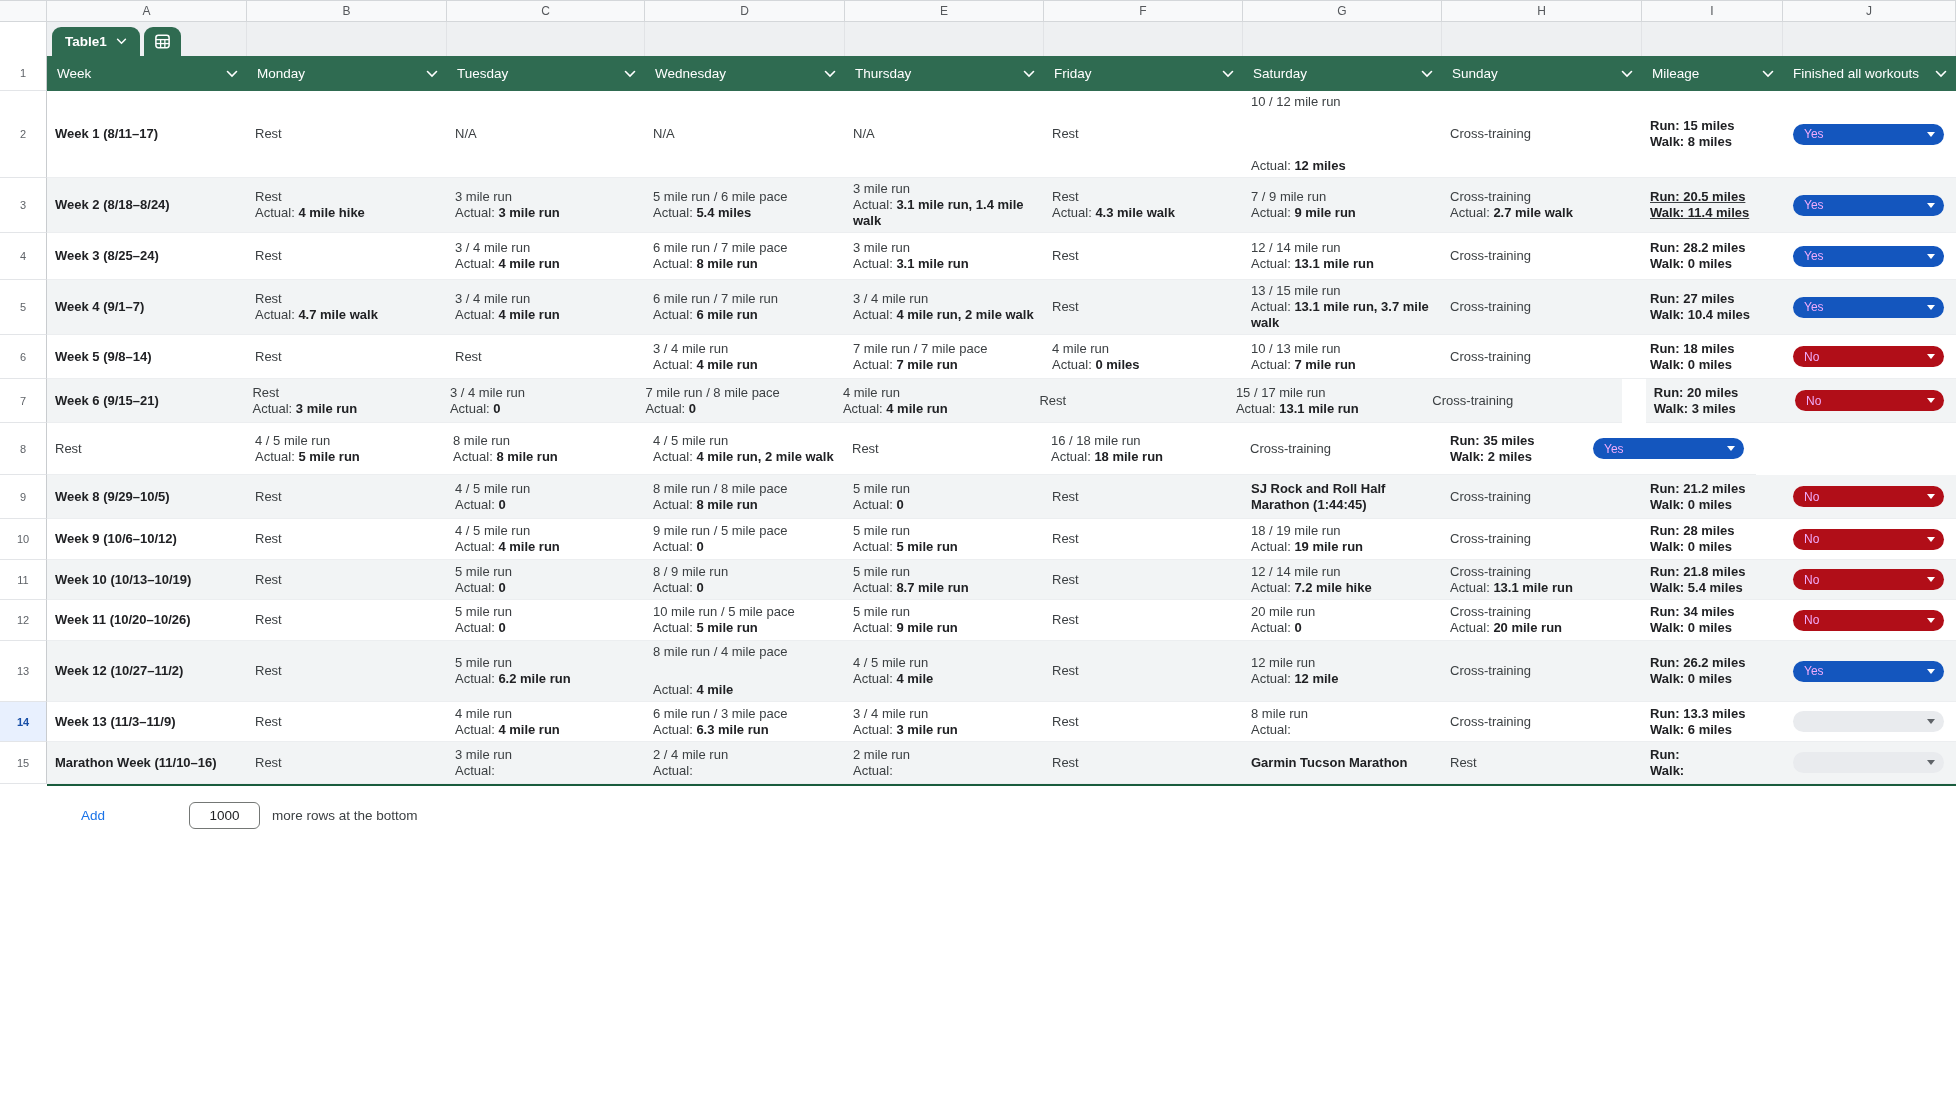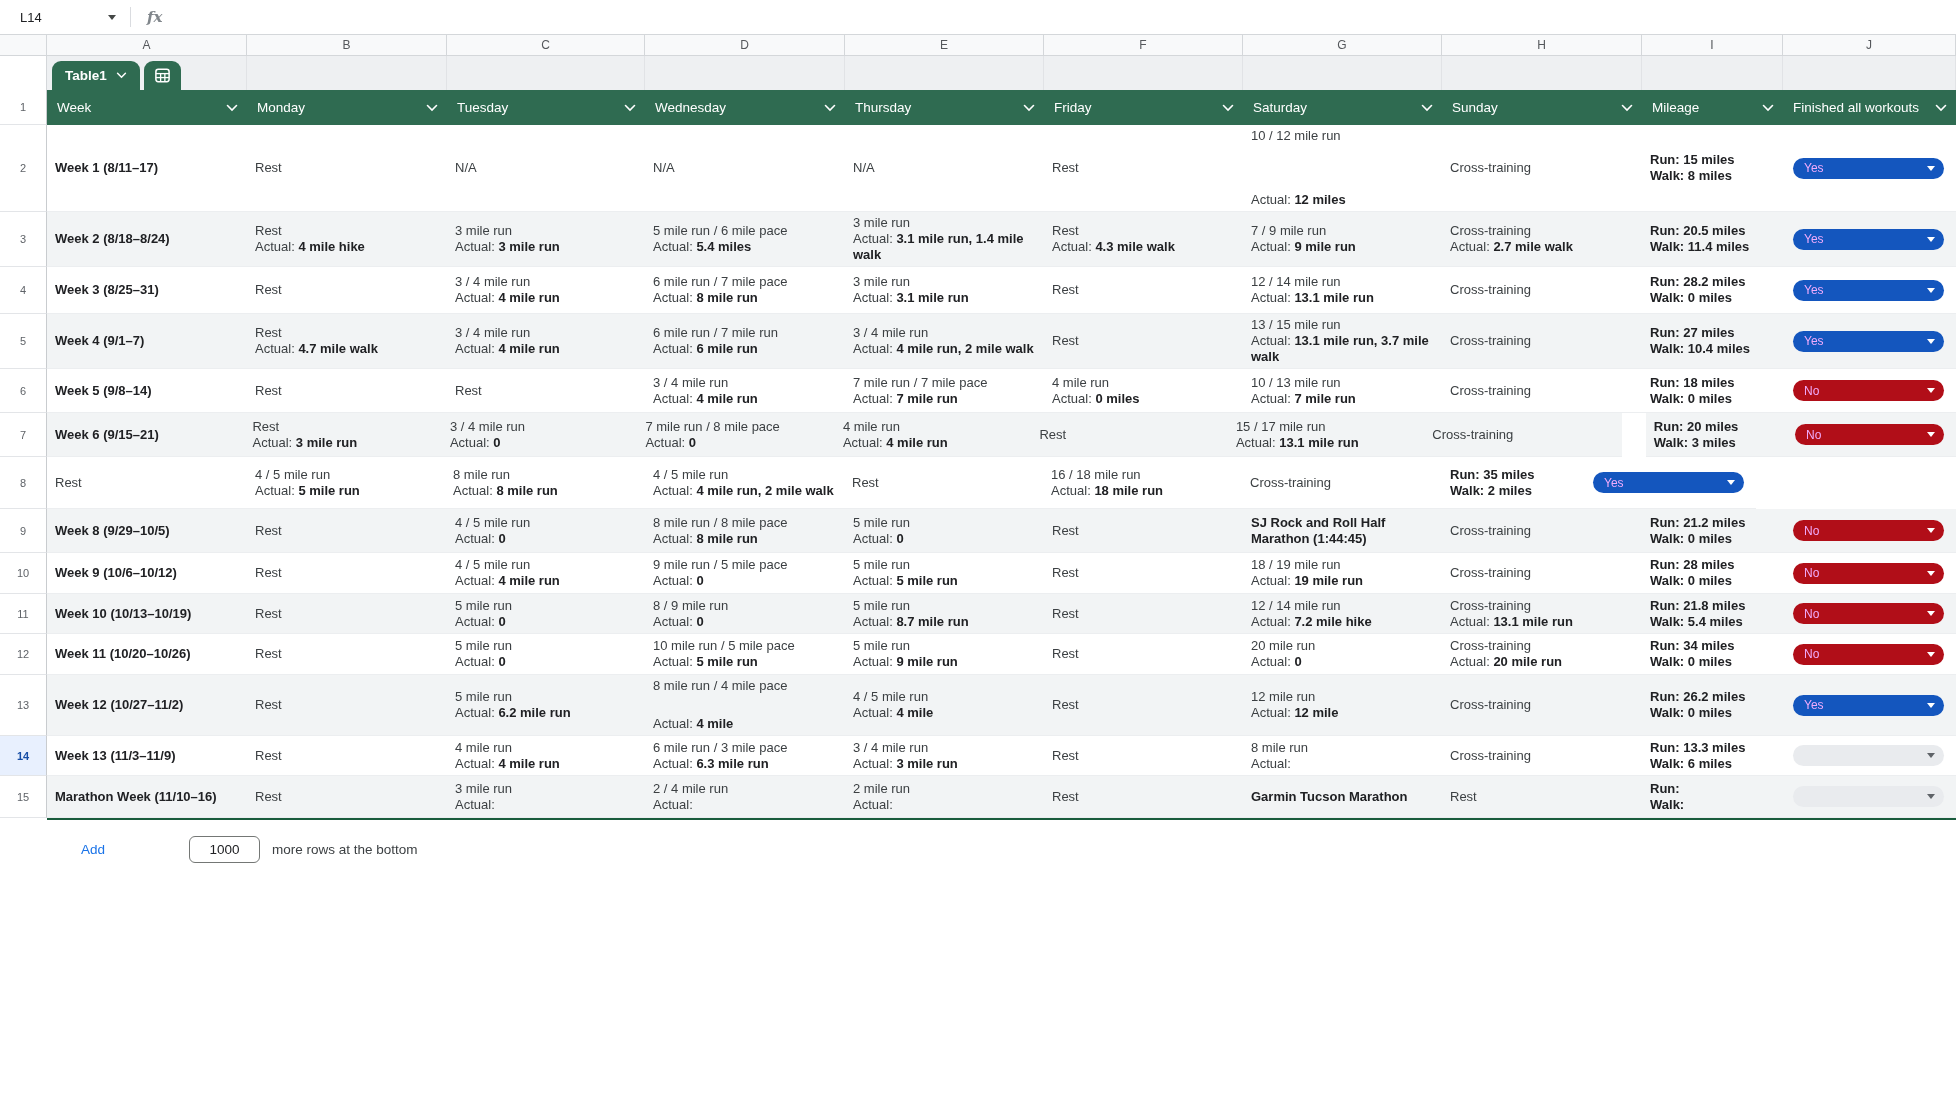--- a/index.html
+++ b/index.html
@@ -62,28 +62,20 @@
   .addlink { color:var(--link,#1a73e8); font-size:13.5px; cursor:pointer; }
   .addcount { margin-left:84px; width:71px; height:27px; border:1px solid #747775; border-radius:6px;
     text-align:center; font-size:13.5px; color:#202124; background:#fff; font-family:inherit; }
   .addtext { margin-left:12px; font-size:13.5px; color:#3c4043; }
 </style>
 </head>
 <body>
 
 <div class="app">
 
-  <div class="topbar">
-    <div class="namebox">
-      <span class="namebox-text">L14</span>
-      <span class="namebox-caret"></span>
-    </div>
-    <div class="vsep"></div>
-    <span class="fx">fx</span>
-  </div>
 
   <div class="letters" id="letters">
       <div class="corner" style="width: 47px;"></div>
       <div class="letter" style="width: 200px;">A</div>
       <div class="letter" style="width: 200px;">B</div>
       <div class="letter" style="width: 198px;">C</div>
       <div class="letter" style="width: 200px;">D</div>
       <div class="letter" style="width: 199px;">E</div>
       <div class="letter" style="width: 199px;">F</div>
       <div class="letter" style="width: 199px;">G</div>
@@ -251,35 +243,35 @@
           <div class="line"><span class="n">Actual:</span> <span class="b">4.3 mile walk</span></div>
         </div>
         <div class="cell" style="width: 199px;">
           <div class="line"><span class="n">7 / 9 mile run</span></div>
           <div class="line"><span class="n">Actual:</span> <span class="b">9 mile run</span></div>
         </div>
         <div class="cell" style="width: 200px;">
           <div class="line"><span class="n">Cross-training</span></div>
           <div class="line"><span class="n">Actual:</span> <span class="b">2.7 mile walk</span></div>
         </div>
-        <div class="cell" style="width: 141px;">
+        <div class="cell" style="width: 141px; text-decoration: underline;">
           <div class="line"><span class="b">Run: 20.5 miles</span></div>
           <div class="line"><span class="b">Walk: 11.4 miles</span></div>
         </div>
         <div class="cell fcell" style="width: 173px;">
           <div class="pill yes">
             <span class="pill-label">Yes</span>
             <span class="tri"></span>
           </div>
         </div>
       </div>
       <div class="drow" style="min-height: 47px;">
         <div class="gut">4</div>
         <div class="cell" style="width: 200px;">
-          <div class="line"><span class="b">Week 3 (8/25–31)</span></div>
+          <div class="line"><span class="b">Week 3 (8/25–24)</span></div>
         </div>
         <div class="cell" style="width: 200px;">
           <div class="line"><span class="n">Rest</span></div>
         </div>
         <div class="cell" style="width: 198px;">
           <div class="line"><span class="n">3 / 4 mile run</span></div>
           <div class="line"><span class="n">Actual:</span> <span class="b">4 mile run</span></div>
         </div>
         <div class="cell" style="width: 200px;">
           <div class="line"><span class="n">6 mile run / 7 mile pace</span></div>

